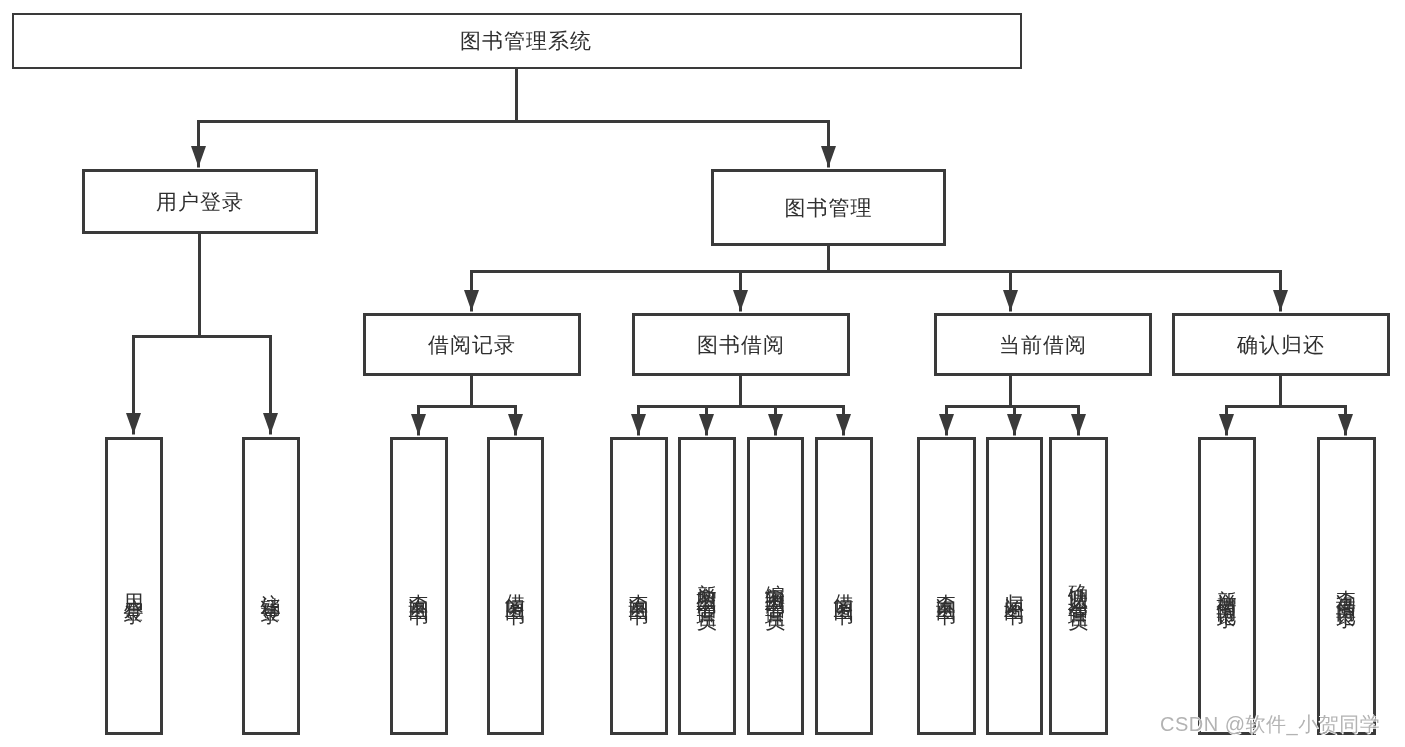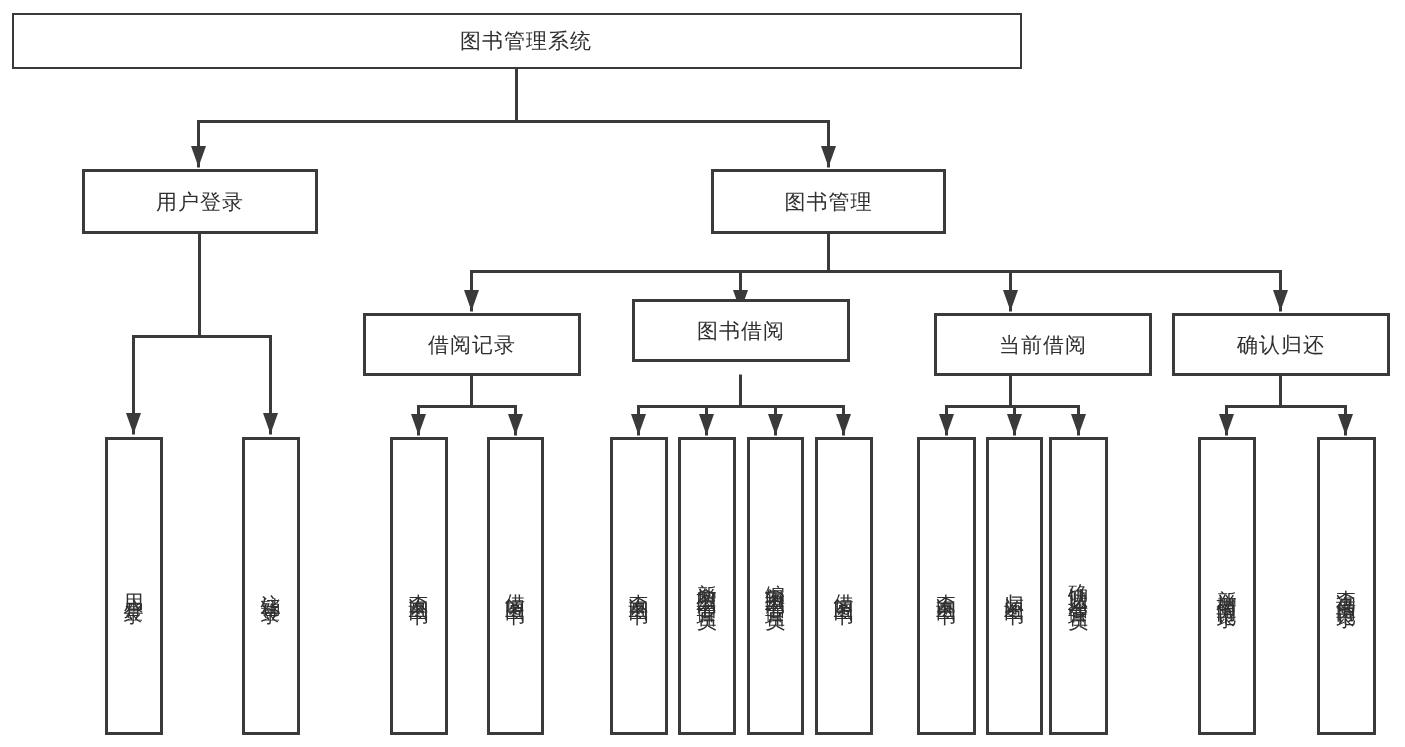--- a/index.html
+++ b/index.html
@@ -95,24 +95,24 @@
 
       <path d="M1280.5,376 V406.5 M1226.5,406.5 H1345.5"></path>
       <path d="M1226.5,406.5 V434" marker-end="url(#ah)"></path>
       <path d="M1345.5,406.5 V434" marker-end="url(#ah)"></path>
     </g>
   </svg>
 
   <div class="box root" style="left:12px; top:13px; width:1010px; height:56px;">图书管理系统</div>
 
   <div class="box" style="left:82px; top:169px; width:236px; height:65px;">用户登录</div>
-  <div class="box" style="left:711px; top:169px; width:235px; height:65px;">图书管理</div>
+  <div class="box" style="left:711px; top:169px; width:235px; height:77px;">图书管理</div>
 
   <div class="box" style="left:363px; top:313px; width:218px; height:63px;">借阅记录</div>
-  <div class="box" style="left:632px; top:299px; width:218px; height:63px;">图书借阅</div>
+  <div class="box" style="left:632px; top:313px; width:218px; height:63px;">图书借阅</div>
   <div class="box" style="left:902px; top:313px; width:218px; height:63px;margin-left:32px;">当前借阅</div>
   <div class="box" style="left:1172px; top:313px; width:218px; height:63px;">确认归还</div>
 
   <div class="box leaf" style="left:105px; top:437px; width:58px; height:298px;">用户登录</div>
   <div class="box leaf" style="left:242px; top:437px; width:58px; height:298px;">注销登录</div>
 
   <div class="box leaf" style="left:390px; top:437px; width:58px; height:298px;">查询图书</div>
   <div class="box leaf" style="left:487px; top:437px; width:57px; height:298px;">借阅图书</div>
 
   <div class="box leaf" style="left:610px; top:437px; width:58px; height:298px;">查询图书</div>
@@ -120,14 +120,15 @@
   <div class="box leaf" style="left:747px; top:437px; width:57px; height:298px;">编辑图书（管理员）</div>
   <div class="box leaf" style="left:815px; top:437px; width:58px; height:298px;">借阅图书</div>
 
   <div class="box leaf" style="left:917px; top:437px; width:59px; height:298px;">查询图书</div>
   <div class="box leaf" style="left:986px; top:437px; width:57px; height:298px;">归还图书</div>
   <div class="box leaf" style="left:1049px; top:437px; width:59px; height:298px;">确认归还（管理员）</div>
 
   <div class="box leaf" style="left:1198px; top:437px; width:58px; height:298px;">新增借阅记录</div>
   <div class="box leaf" style="left:1317px; top:437px; width:59px; height:298px;">查询借阅记录</div>
 
+  <div id="watermark">CSDN @软件_小贺同学</div>
 
 </div>
 
 </body></html>

